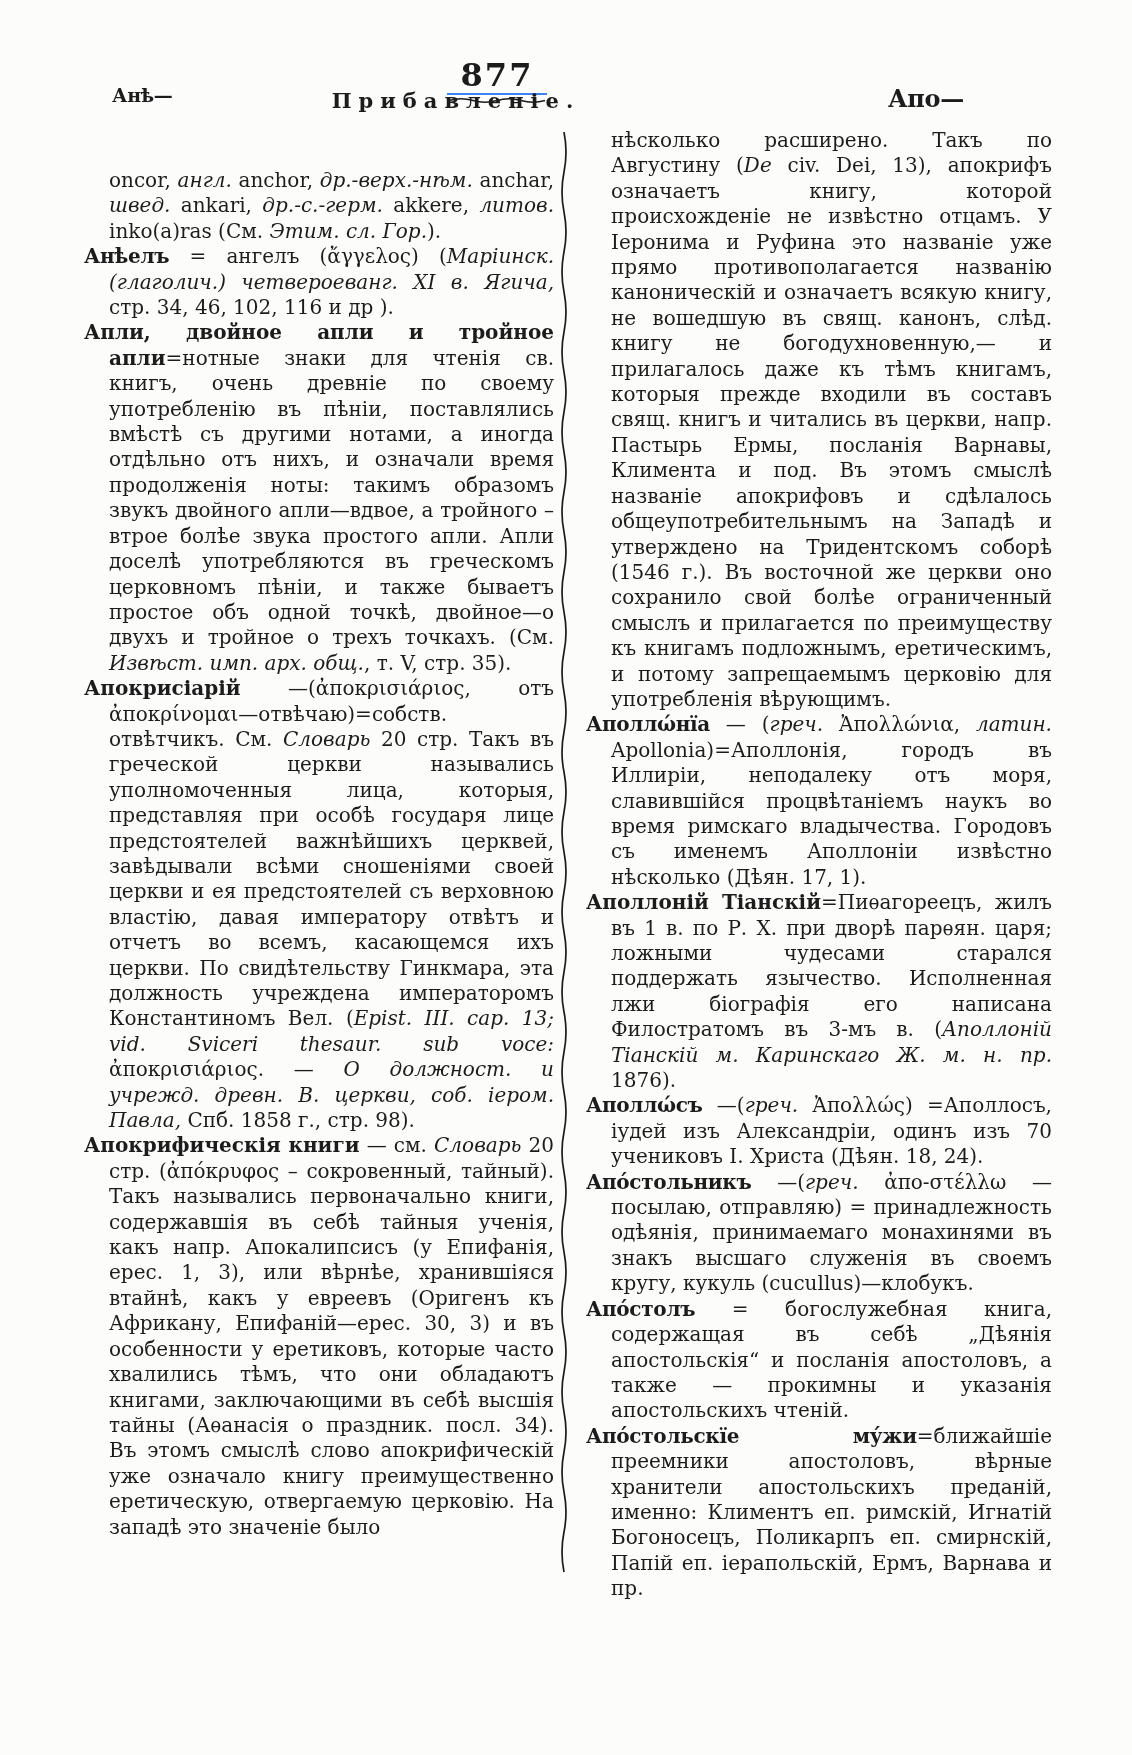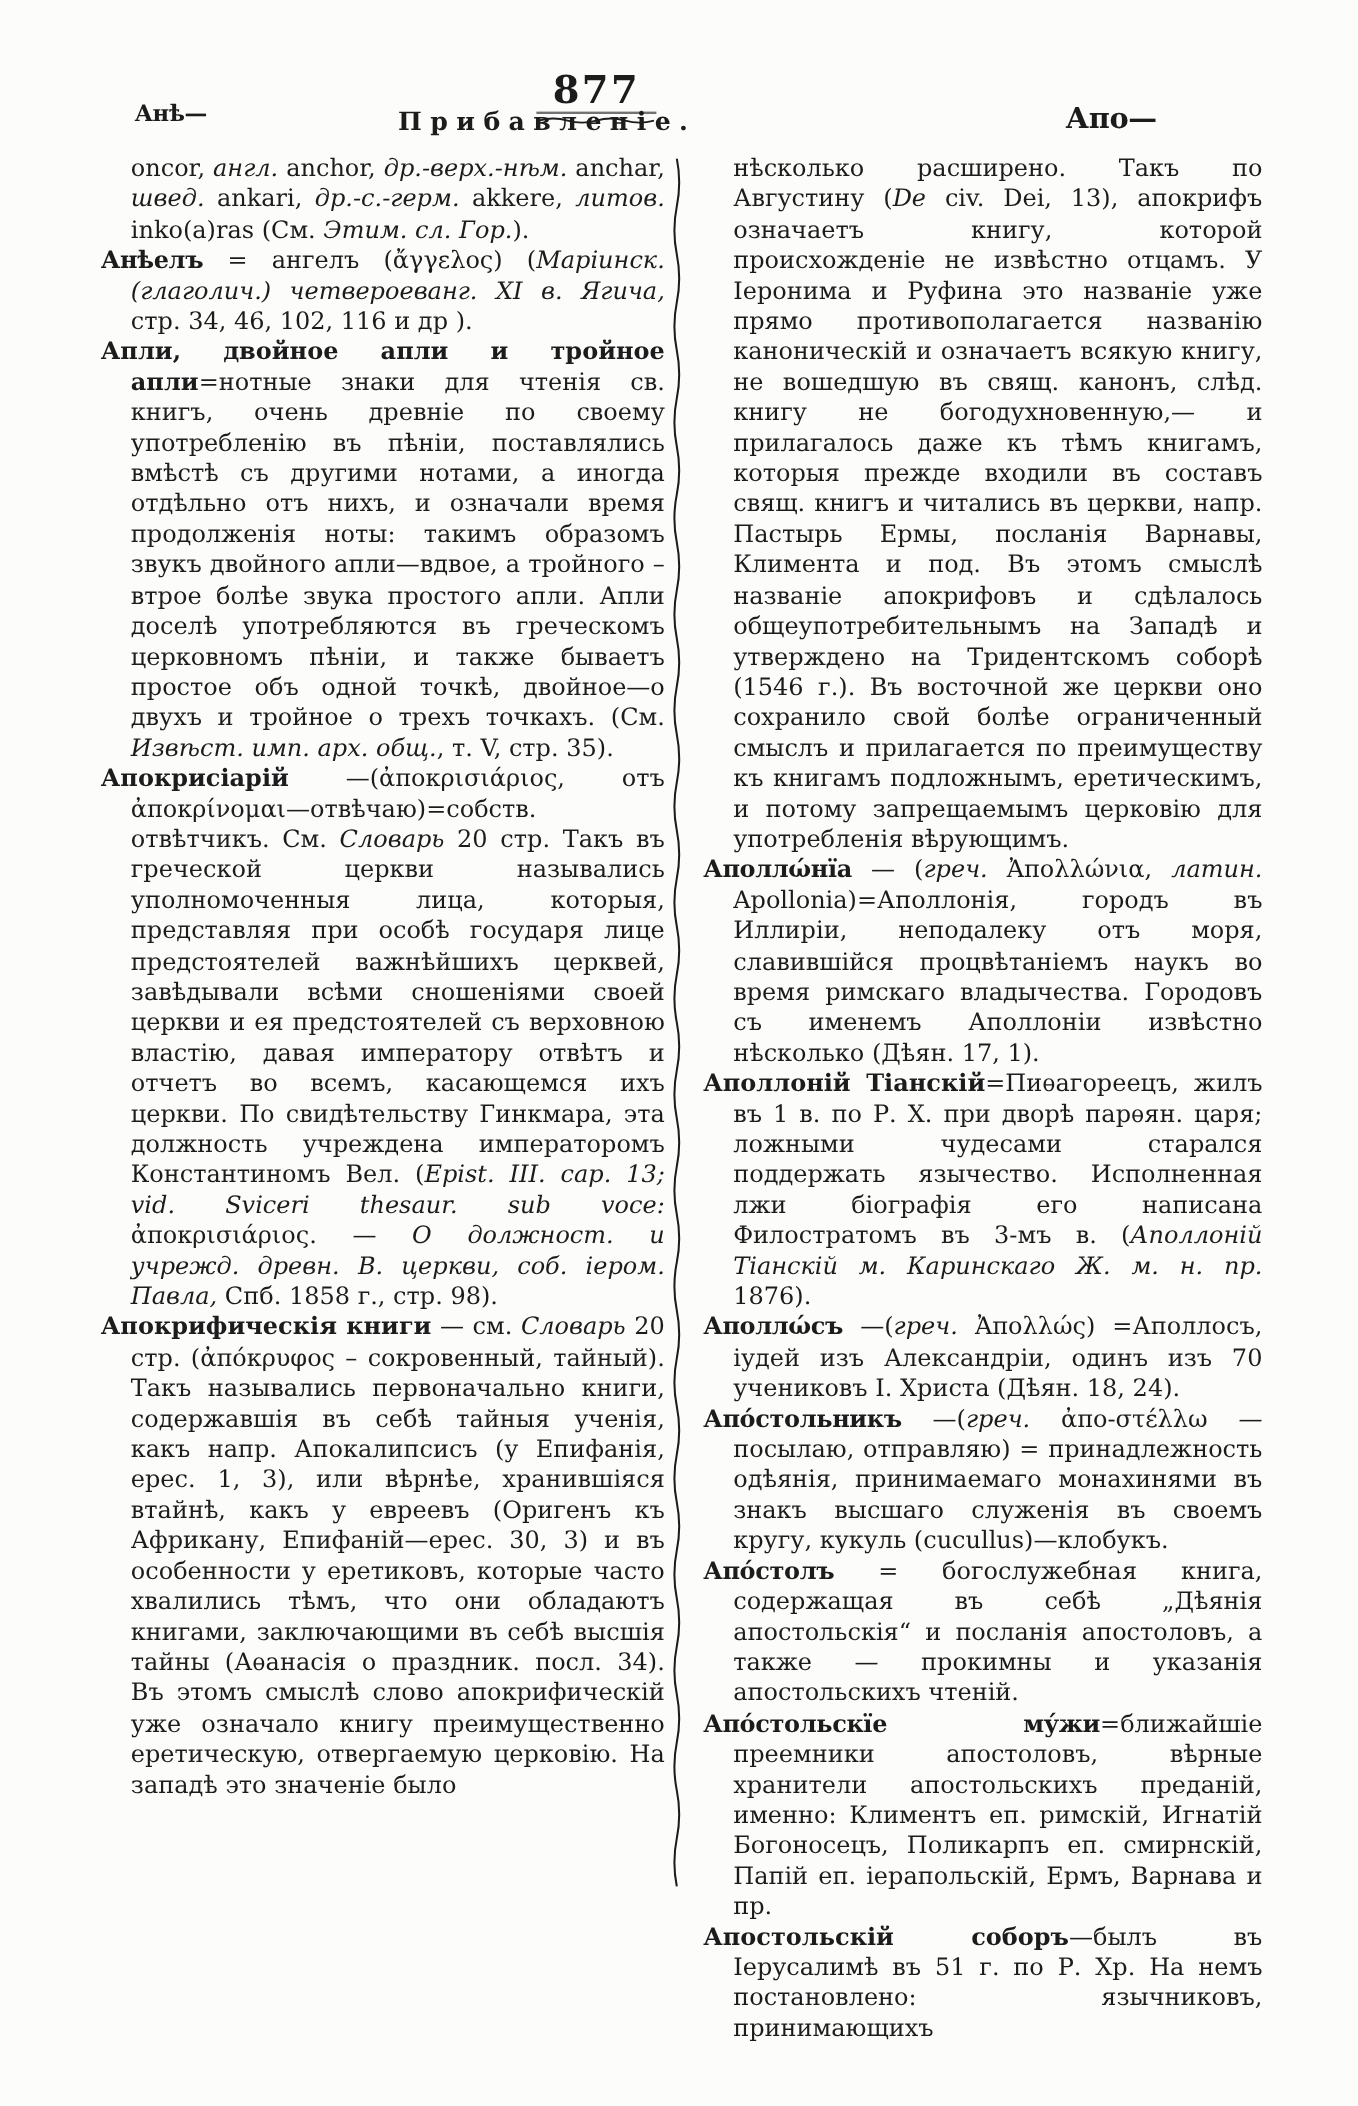--- a/index.html
+++ b/index.html
@@ -8,37 +8,37 @@
     width:1132px;height:1755px;
     background:#fcfcfb;
     color:#1c1c1c;
     font-family:"DejaVu Serif","DejaVu Sans",serif;
     overflow:hidden;
   }
   .pagenum-wrap{position:absolute;top:58px;left:445px;width:104px;text-align:center;}
   .pagenum{
     display:inline-block;
     font-size:32px;font-weight:bold;letter-spacing:2px;
-    border-bottom:2px solid #737373;
+    border-bottom:2px solid #3b82f6;
     padding:0 14px 1px 14px;line-height:34px;
   }
   .pagenum-squiggle{display:block;margin:1px auto 0 auto;}
   .runhead{position:absolute;font-weight:bold;}
   .runhead-left{top:84px;left:112px;font-size:19px;letter-spacing:0.5px;}
   .runhead-right{top:84px;left:888px;font-size:24px;letter-spacing:0.5px;}
   .page-title{
     position:absolute;top:88px;left:0;width:912px;
     text-align:center;font-size:21px;font-weight:bold;letter-spacing:7px;
   }
   .col{
     position:absolute;top:128px;
     font-size:20px;line-height:25.4px;
     text-align:justify;
   }
-  .colL{left:84px;width:470px;}
+  .colL{left:84px;width:470px;margin-top:40px;}
   .colR{left:586px;width:466px;}
   .para{margin:0;padding-left:25px;}
   .entry{text-indent:-25px;}
   .cont{text-indent:0;}
   .hw{font-weight:bold;}
   .hw.slav{letter-spacing:-0.3px;}
   .para i{font-style:italic;}
   .divider{position:absolute;left:557px;top:132px;}
 </style>
 </head>
@@ -70,16 +70,15 @@
   </svg>
 
   <div class="col colR">
       <div class="para cont"><span>нѣсколько расширено. Такъ по Августину (</span><i>De</i><span> civ. Dei, 13), апокрифъ означаетъ книгу, которой происхожденіе не извѣстно отцамъ. У Іеронима и Руфина это названіе уже прямо противополагается названію каноническій и означаетъ всякую книгу, не вошедшую въ свящ. канонъ, слѣд. книгу не богодухновенную,— и прилагалось даже къ тѣмъ книгамъ, которыя прежде входили въ составъ свящ. книгъ и читались въ церкви, напр. Пастырь Ермы, посланія Варнавы, Климента и под. Въ этомъ смыслѣ названіе апокрифовъ и сдѣлалось общеупотребительнымъ на Западѣ и утверждено на Тридентскомъ соборѣ (1546 г.). Въ восточной же церкви оно сохранило свой болѣе ограниченный смыслъ и прилагается по преимуществу къ книгамъ подложнымъ, еретическимъ, и потому запрещаемымъ церковію для употребленія вѣрующимъ.</span></div>
       <div class="para entry"><span class="hw slav">Аполлώнїа</span><span> — (</span><i>греч.</i><span> Ἀπολλώνια, </span><i>латин.</i><span> Apollonia)=Аполлонія, городъ въ Иллиріи, неподалеку отъ моря, славившійся процвѣтаніемъ наукъ во время римскаго владычества. Городовъ съ именемъ Аполлоніи извѣстно нѣсколько (Дѣян. 17, 1).</span></div>
       <div class="para entry"><span class="hw bold">Аполлоній Тіанскій</span><span>=Пиѳагореецъ, жилъ въ 1 в. по Р. Х. при дворѣ парѳян. царя; ложными чудесами старался поддержать язычество. Исполненная лжи біографія его написана Филостратомъ въ 3-мъ в. (</span><i>Аполлоній Тіанскій м. Каринскаго Ж. м. н. пр.</i><span> 1876).</span></div>
       <div class="para entry"><span class="hw slav">Аполлώсъ</span><span> —(</span><i>греч.</i><span> Ἀπολλώς) =Аполлосъ, іудей изъ Александріи, одинъ изъ 70 учениковъ І. Христа (Дѣян. 18, 24).</span></div>
       <div class="para entry"><span class="hw slav">Апо́стольникъ</span><span> —(</span><i>греч.</i><span> ἀπο-στέλλω — посылаю, отправляю) = принадлежность одѣянія, принимаемаго монахинями въ знакъ высшаго служенія въ своемъ кругу, кукуль (cucullus)—клобукъ.</span></div>
       <div class="para entry"><span class="hw slav">Апо́столъ</span><span> = богослужебная книга, содержащая въ себѣ „Дѣянія апостольскія“ и посланія апостоловъ, а также — прокимны и указанія апостольскихъ чтеній.</span></div>
       <div class="para entry"><span class="hw slav">Апо́стольскїе му́жи</span><span>=ближайшіе преемники апостоловъ, вѣрные хранители апостольскихъ преданій, именно: Климентъ еп. римскій, Игнатій Богоносецъ, Поликарпъ еп. смирнскій, Папій еп. іерапольскій, Ермъ, Варнава и пр.</span></div>
-      <div class="para entry"><span class="hw bold">Апостольскій соборъ</span><span>—былъ въ Іерусалимѣ въ 51 г. по Р. Хр. На немъ постановлено: язычниковъ, принимающихъ</span></div>
     </div>
 
 </div>
 
 </body></html>

